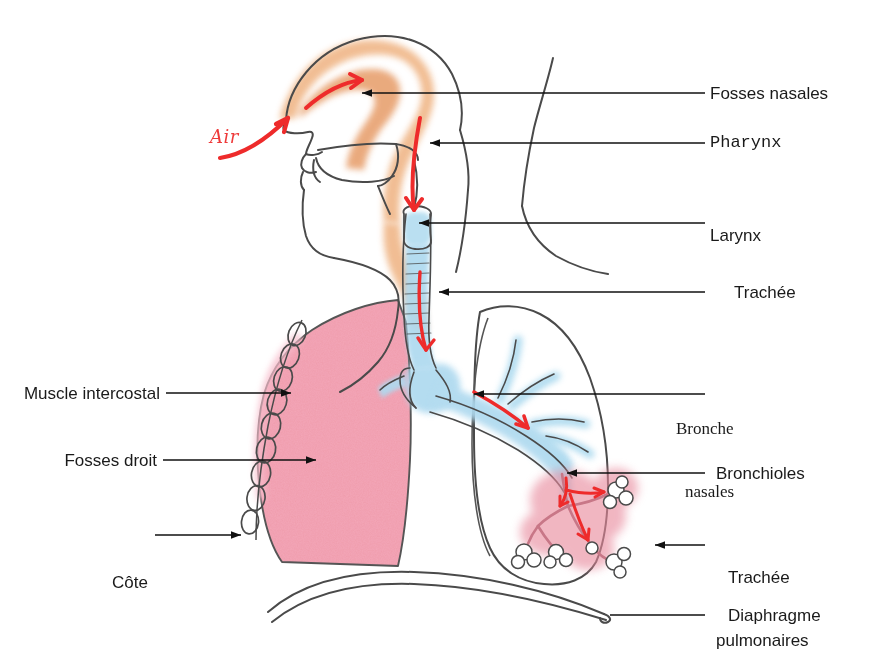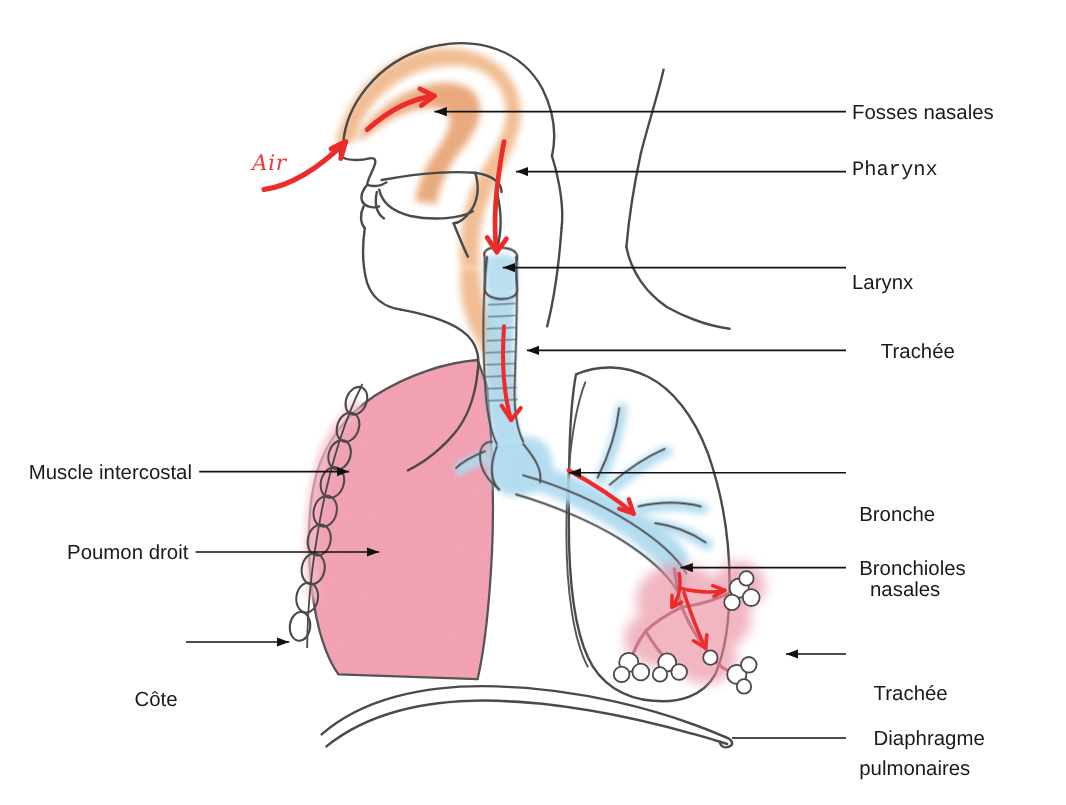--- a/index.html
+++ b/index.html
@@ -338,33 +338,33 @@
   <div class="air-label" style="left:210px; top:126px;">Air</div>
 
   <div class="label label-right" style="left:710px; top:83px;">Fosses nasales</div>
 
   <div class="label label-right" style="left:710px; top:132px;font-family:Liberation Mono, monospace;">Pharynx</div>
 
   <div class="label label-right" style="left:710px; top:212px;margin-top:13px;">Larynx</div>
 
   <div class="label label-right" style="left:710px; top:282px;margin-left:24px;">Trachée</div>
 
-  <div class="label label-right" style="left:716px; top:375px;">
+  <div class="label label-right" style="left:676px; top:375px;font-family:Liberation Serif, serif;">
     <div>Bronche</div>
     <div style="padding-left:9px;">nasales</div>
   </div>
 
   <div class="label label-right" style="left:716px; top:463px;">Bronchioles</div>
 
   <div class="label label-right" style="left:716px; top:524px;">
     <div style="padding-left:12px;">Trachée</div>
     <div>pulmonaires</div>
   </div>
 
   <div class="label label-right" style="left:716px; top:605px;margin-left:12px;">Diaphragme</div>
 
   <div class="label label-left" style="right:728px; top:383px;">Muscle intercostal</div>
 
-  <div class="label label-left" style="right:731px; top:450px;">Poumon droit</div>
+  <div class="label label-left" style="right:731px; top:450px;">Fosses droit</div>
 
   <div class="label label-left" style="right:740px; top:525px;margin-top:47px;">Côte</div>
 
 </div>
 
 </body></html>

